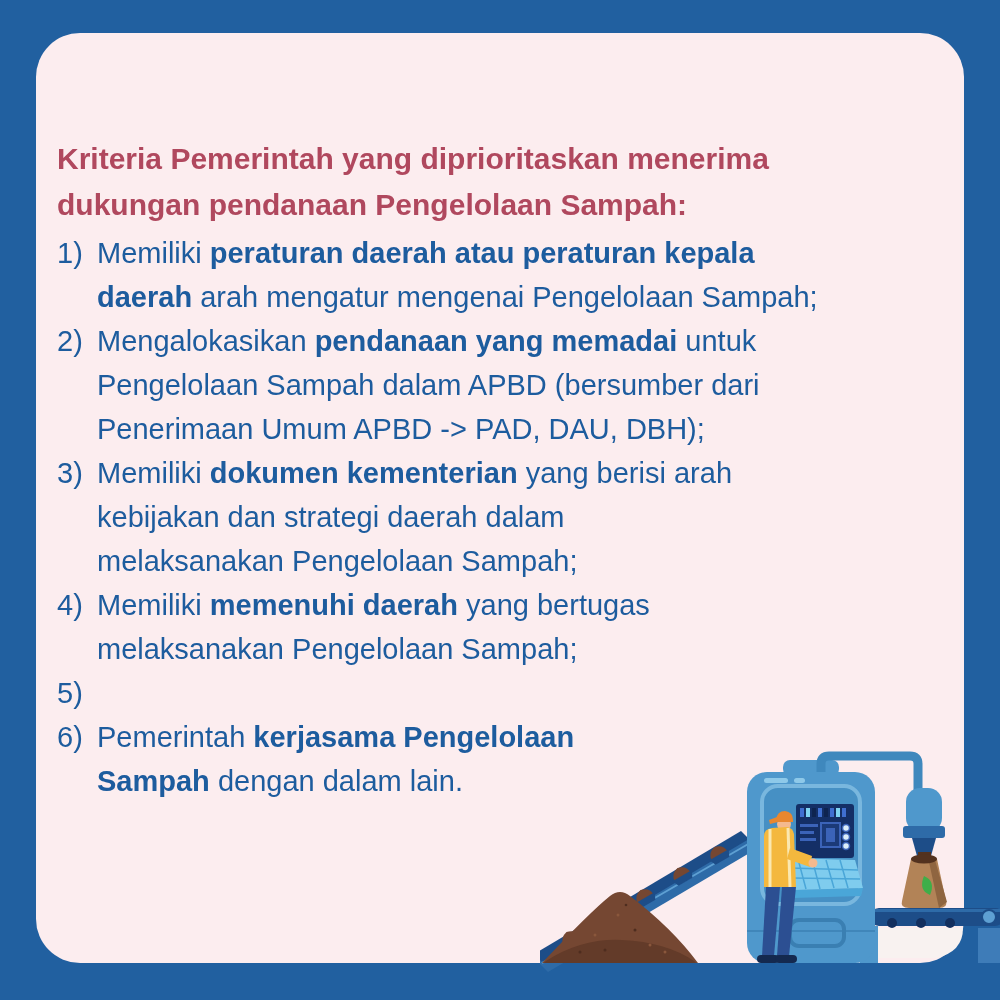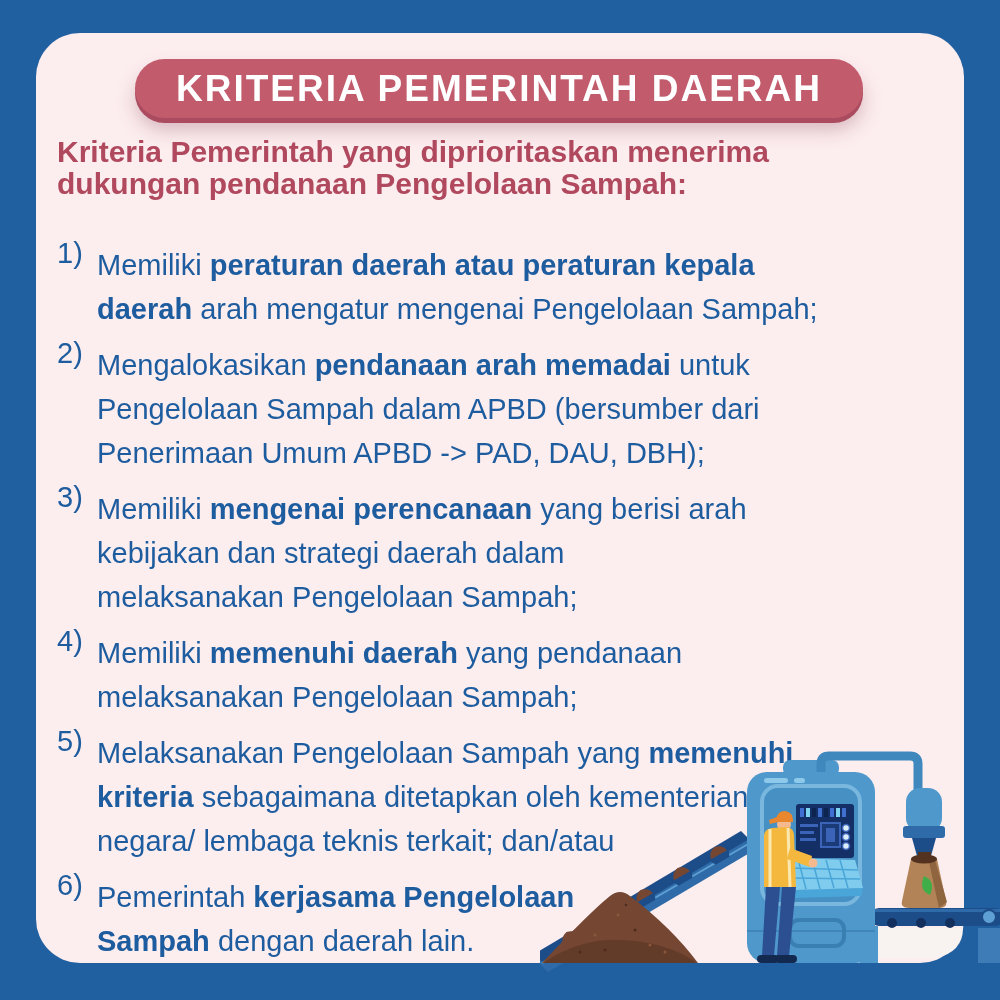--- a/index.html
+++ b/index.html
@@ -4,72 +4,66 @@
 <style>
   html,body{margin:0;padding:0;}
   body{width:1000px;height:1000px;overflow:hidden;font-family:"Liberation Sans",sans-serif;}
   .page{position:relative;width:1000px;height:1000px;background:var(--border-blue,#2160A0);overflow:hidden;}
   .card{position:absolute;left:36px;top:33px;width:928px;height:930px;background:var(--card-pink,#FCEDEF);border-radius:44px;}
   .banner{position:absolute;left:99px;top:26px;width:728px;height:59px;background:var(--banner-rose,#C25C6D);
           border-radius:30px;display:flex;align-items:center;justify-content:center;
           box-shadow:0 5px 0 var(--banner-shadow,#AB4B5F),0 12px 18px rgba(150,85,100,.35);}
   .banner-text{color:var(--banner-text,#FFFFFF);font-weight:bold;font-size:37px;letter-spacing:2px;white-space:nowrap;}
   .subtitle{position:absolute;left:21px;top:103px;margin:0;width:900px;
-            color:var(--subtitle-rose,#B0485E);font-weight:bold;font-size:30px;line-height:32px;white-space:pre-line;}
+            color:var(--subtitle-rose,#B0485E);font-weight:bold;font-size:30px;line-height:46px;white-space:pre-line;}
   .list{position:absolute;left:21px;top:198px;width:872px;color:var(--text-blue,#1D5C9E);
         font-size:29px;line-height:44px;}
   .item{display:flex;}
   .num{flex:0 0 40px;width:40px;}
-  .txt{white-space:pre-line;margin-top:12px;}
+  .txt{white-space:pre-line;}
   .txt .b{font-weight:bold;}
   .illus{position:absolute;left:540px;top:740px;width:460px;height:260px;}
 </style>
 </head>
 <body>
 
 <div class="page">
   <div class="card">
-    <div class="banner">
-      <span class="banner-text">KRITERIA PEMERINTAH DAERAH</span>
-    </div>
     <p class="subtitle">Kriteria Pemerintah yang diprioritaskan menerima
 dukungan pendanaan Pengelolaan Sampah:</p>
     <div class="list" id="criteria-list">
         <div class="item">
           <div class="num">1)</div>
           <div class="txt"><span>Memiliki </span><span class="b">peraturan daerah atau peraturan kepala
 daerah</span><span> arah mengatur mengenai Pengelolaan Sampah;</span></div>
         </div>
         <div class="item">
           <div class="num">2)</div>
-          <div class="txt"><span>Mengalokasikan </span><span class="b">pendanaan arah memadai</span><span> untuk
+          <div class="txt"><span>Mengalokasikan </span><span class="b">pendanaan yang memadai</span><span> untuk
 Pengelolaan Sampah dalam APBD (bersumber dari
 Penerimaan Umum APBD -&gt; PAD, DAU, DBH);</span></div>
         </div>
         <div class="item">
           <div class="num">3)</div>
-          <div class="txt"><span>Memiliki </span><span class="b">mengenai perencanaan</span><span> yang berisi arah
+          <div class="txt"><span>Memiliki </span><span class="b">dokumen kementerian</span><span> yang berisi arah
 kebijakan dan strategi daerah dalam
 melaksanakan Pengelolaan Sampah;</span></div>
         </div>
         <div class="item">
           <div class="num">4)</div>
-          <div class="txt"><span>Memiliki </span><span class="b">memenuhi daerah</span><span> yang pendanaan
+          <div class="txt"><span>Memiliki </span><span class="b">memenuhi daerah</span><span> yang bertugas
 melaksanakan Pengelolaan Sampah;</span></div>
         </div>
         <div class="item">
           <div class="num">5)</div>
-          <div class="txt"><span>Melaksanakan Pengelolaan Sampah yang </span><span class="b">memenuhi
-kriteria</span><span> sebagaimana ditetapkan oleh kementerian
-negara/ lembaga teknis terkait; dan/atau</span></div>
         </div>
         <div class="item">
           <div class="num">6)</div>
           <div class="txt"><span>Pemerintah </span><span class="b">kerjasama Pengelolaan
-Sampah</span><span> dengan daerah lain.</span></div>
+Sampah</span><span> dengan dalam lain.</span></div>
         </div>
       </div>
   </div>
 
   <svg class="illus" viewBox="0 0 460 260" aria-hidden="true">
 
     <g>
       <polygon points="-4,220 204,96 218,108 8,232" fill="#2E6BA8"></polygon>
       <polygon points="-6,214 201,91 209,99 2,222" fill="#1D4D88"></polygon>
       <line x1="2" y1="223" x2="210" y2="103" stroke="#5EA0D3" stroke-width="2"></line>

